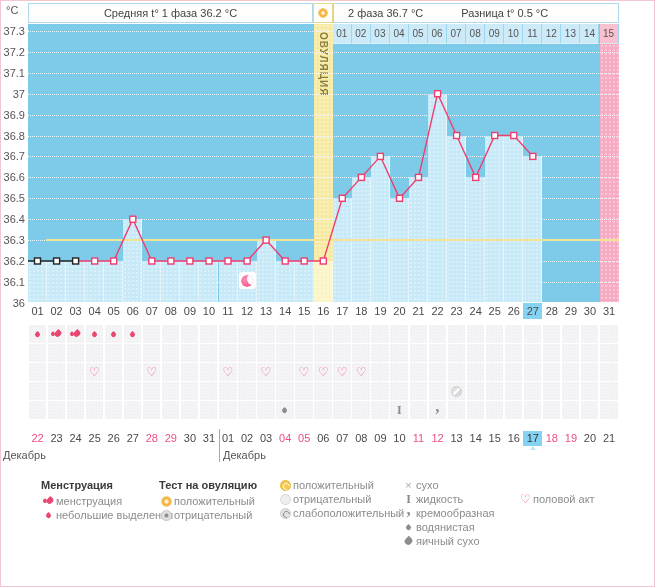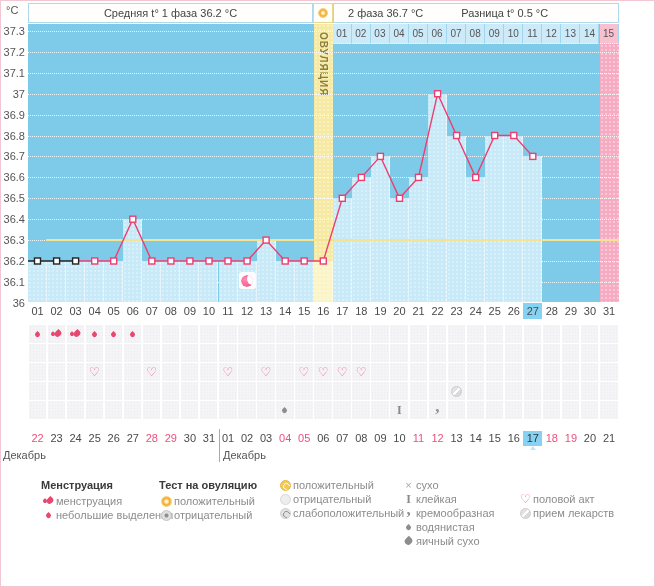--- a/index.html
+++ b/index.html
@@ -536,21 +536,21 @@
         <div class="litem">
           <span class="licon">
             <span class="xmark">×</span>
           </span>
           <span>сухо</span>
         </div>
         <div class="litem">
           <span class="licon">
             <span class="serifI">I</span>
           </span>
-          <span>клейкая</span>
+          <span>жидкость</span>
         </div>
         <div class="litem">
           <span class="licon">
             <span class="comma">,</span>
           </span>
           <span>кремообразная</span>
         </div>
         <div class="litem">
           <span class="licon">
             <span class="drop gray"></span>
@@ -563,22 +563,16 @@
           </span>
           <span>яичный сухо</span>
         </div>
       </div>
       <div class="lcol" style="left: 517px; top: 491px;">
         <div class="litem">
           <span class="licon">
             <span class="heart">♡</span>
           </span>
           <span>половой акт</span>
-        </div>
-        <div class="litem">
-          <span class="licon">
-            <span class="pill"></span>
-          </span>
-          <span>прием лекарств</span>
         </div>
       </div>
     </div>
 </div>
 
 </body></html>

